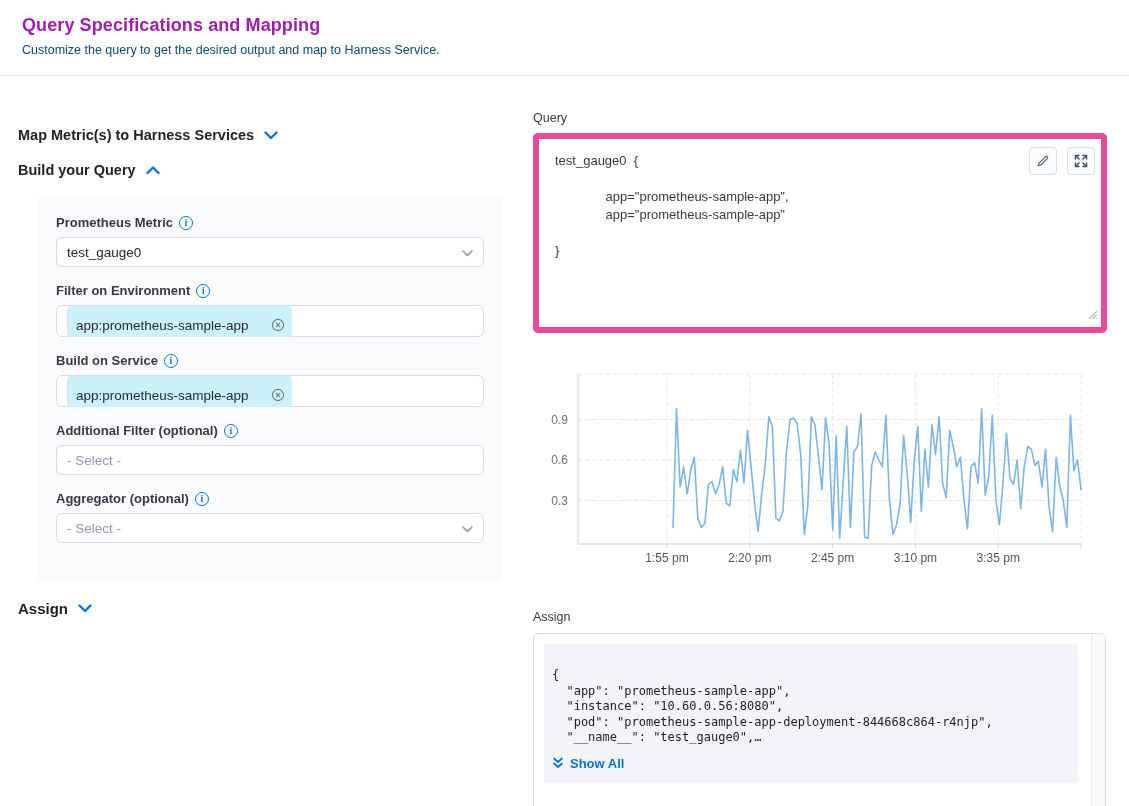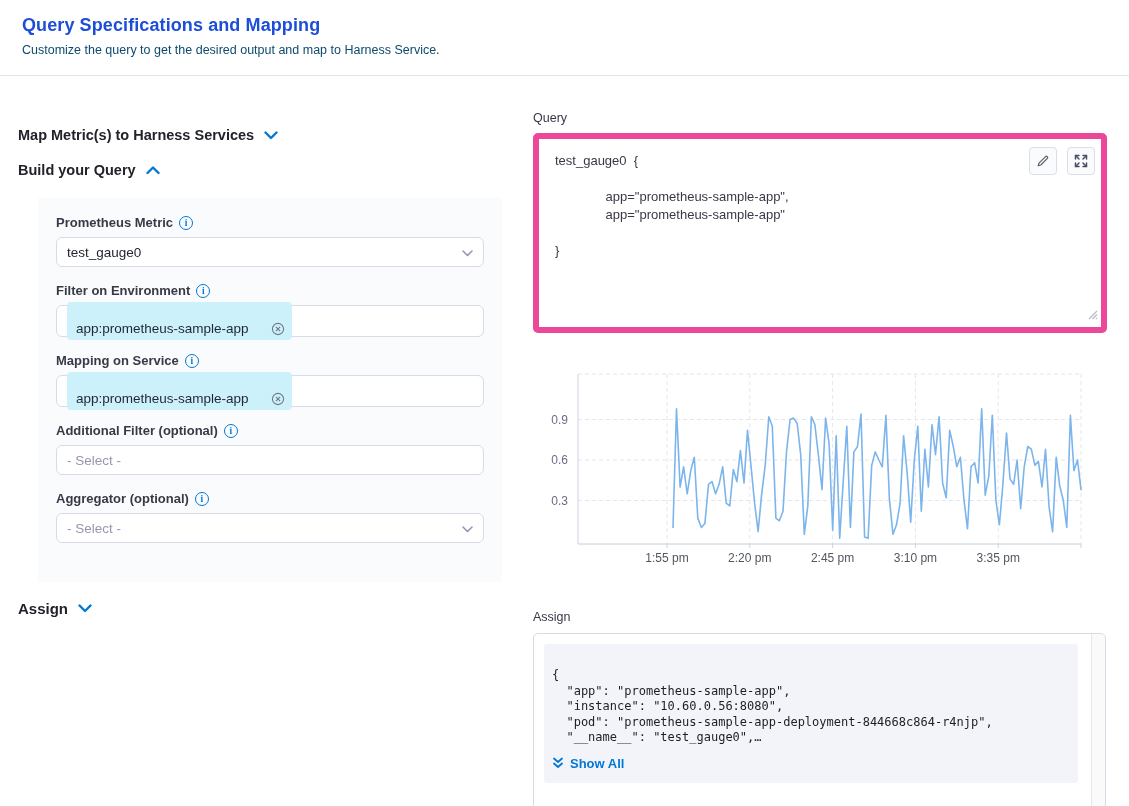--- a/index.html
+++ b/index.html
@@ -3,21 +3,21 @@
 <meta charset="utf-8">
 <style>
   * { margin:0; padding:0; box-sizing:border-box; }
   html,body { width:1129px; height:806px; background:#fff; overflow:hidden;
     font-family:"Liberation Sans","DejaVu Sans",sans-serif; }
   .page { position:relative; width:1129px; height:806px; }
 
   
   .header { position:absolute; left:0; top:0; width:1129px; height:76px;
     border-bottom:1px solid #e4e5ec; padding:15px 22px 0 22px; }
-  .title { font-size:18px; font-weight:700; color:#1d4ed8; letter-spacing:.1px; }
+  .title { font-size:18px; font-weight:700; color:#a21caf; letter-spacing:.1px; }
   .subtitle { margin-top:7px; font-size:12.5px; color:#0c4a6e; }
 
   
   .sec { position:absolute; display:flex; align-items:center; gap:10px; cursor:pointer; }
   .sec .lbl { font-size:14.5px; font-weight:700; color:#22222a; }
   .sec.assign .lbl { font-size:15px; }
 
   
   .panel { position:absolute; left:38px; top:198px; width:464px; height:384px;
     background:#fafbfc; padding:17px 18px 0 18px; }
@@ -27,21 +27,21 @@
   .control { position:relative; width:428px; background:#fff;
     border:1px solid #d9dae5; border-radius:6px; display:flex; align-items:center;
     padding:0 10px; }
   .control.h30 { height:30px; }
   .control.h32 { height:32px; }
   .control input { border:none; outline:none; width:100%; font-size:13.5px;
     color:#22272f; background:transparent; font-family:inherit; }
   .control input::placeholder { color:#9597ad; }
   .control .chev { position:absolute; right:10px; top:50%; transform:translateY(-50%); }
   .chip { display:inline-flex; align-items:center; gap:22px; background:#cdf1fb;
-    border-radius:4px; padding:19px 7px 4px 9px; font-size:13.5px; color:#1e2733;
+    border-radius:4px; padding:12px 7px 4px 9px; font-size:13.5px; color:#1e2733;
     white-space:nowrap; }
 
   .info { display:inline-flex; align-items:center; justify-content:center;
     width:14px; height:14px; border:1.4px solid #0278d5; border-radius:50%;
     color:#0278d5; font-size:9.5px; font-weight:700;
     font-family:"Liberation Serif","DejaVu Serif",serif; cursor:pointer; flex:0 0 auto; }
 
   
   .panel-label { position:absolute; font-size:12.5px; color:#383946; }
   .querybox { position:absolute; left:533px; top:133px; width:574px; height:200px;
@@ -126,21 +126,21 @@
               <circle cx="7" cy="7" r="5.6" fill="none" stroke="#6d7a88" stroke-width="1.1"></circle>
               <line x1="4.9" y1="4.9" x2="9.1" y2="9.1" stroke="#6d7a88" stroke-width="1.1"></line>
               <line x1="9.1" y1="4.9" x2="4.9" y2="9.1" stroke="#6d7a88" stroke-width="1.1"></line>
             </svg>
         </span>
       </div>
     </div>
 
     <div class="field">
       <div class="flabel">
-        <span>Mapping on Service</span>
+        <span>Build on Service</span>
         <span class="info">i</span>
       </div>
       <div class="control h32">
         <span class="chip">
           <span>app:prometheus-sample-app</span>
           <svg width="14" height="14" viewBox="0 0 14 14" style="cursor:pointer;">
               <circle cx="7" cy="7" r="5.6" fill="none" stroke="#6d7a88" stroke-width="1.1"></circle>
               <line x1="4.9" y1="4.9" x2="9.1" y2="9.1" stroke="#6d7a88" stroke-width="1.1"></line>
               <line x1="9.1" y1="4.9" x2="4.9" y2="9.1" stroke="#6d7a88" stroke-width="1.1"></line>
             </svg>

